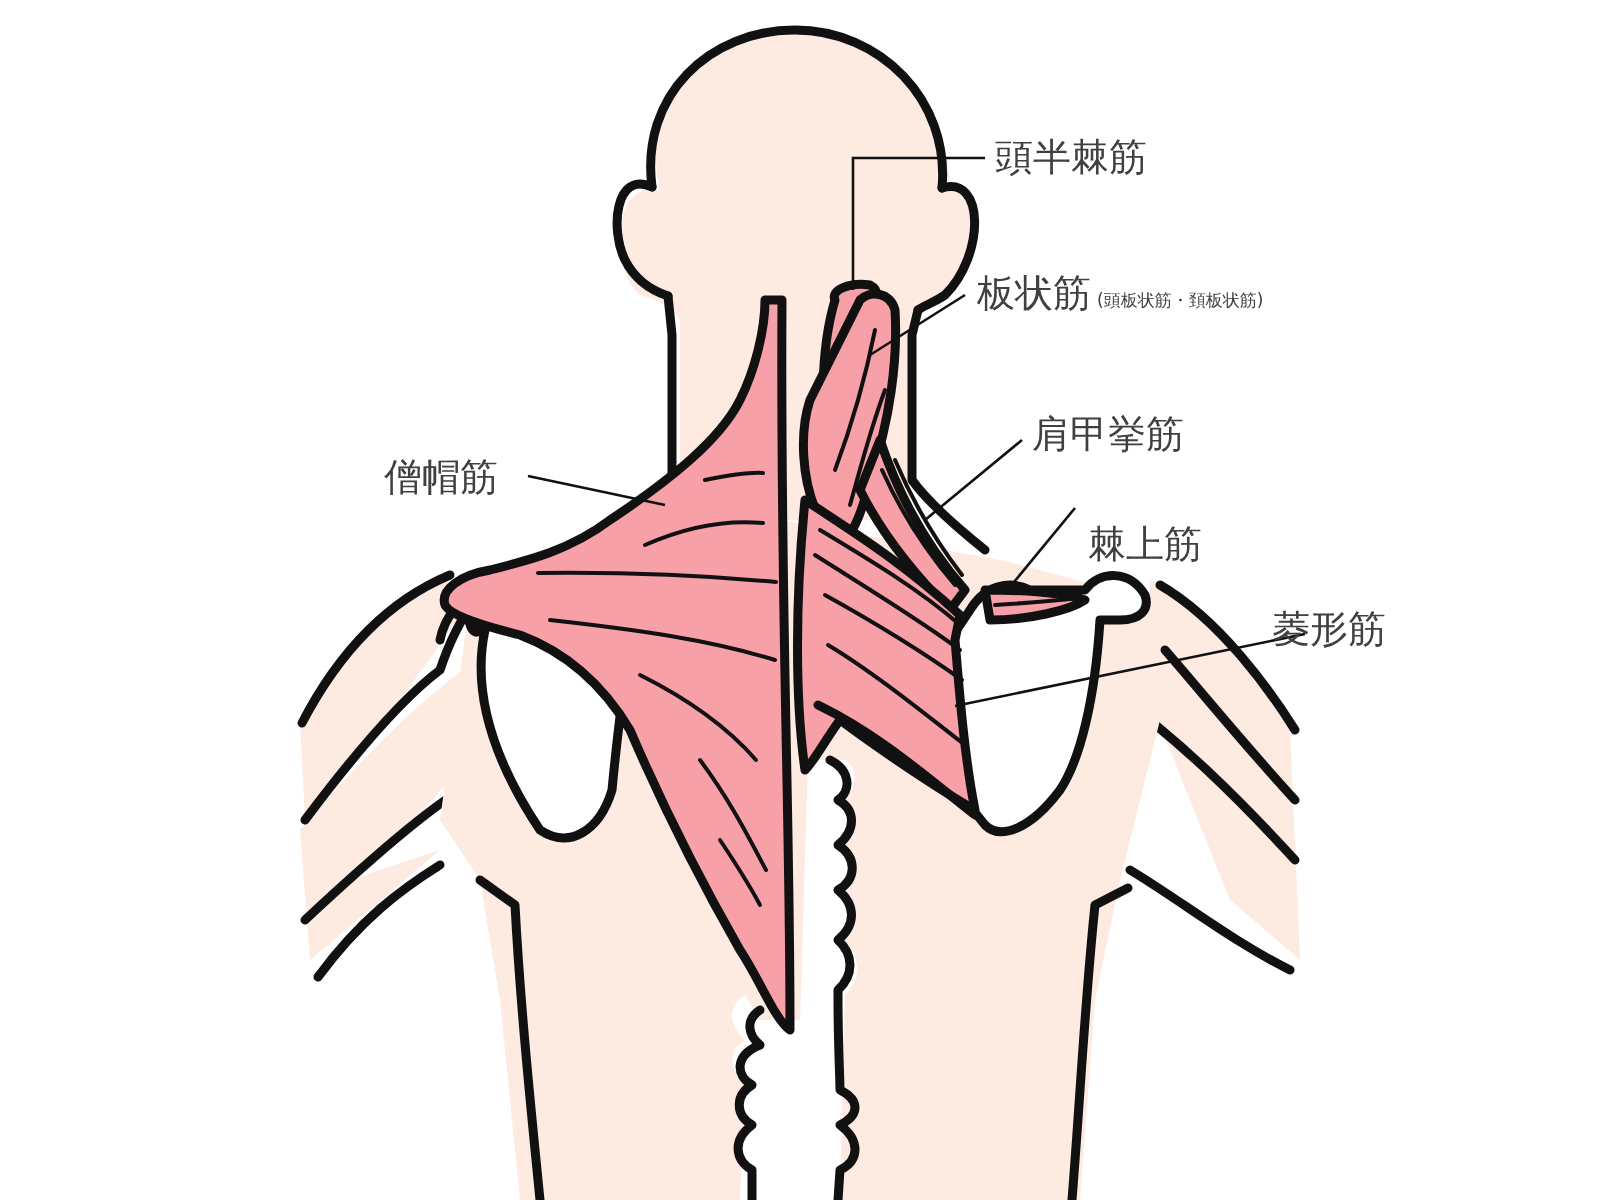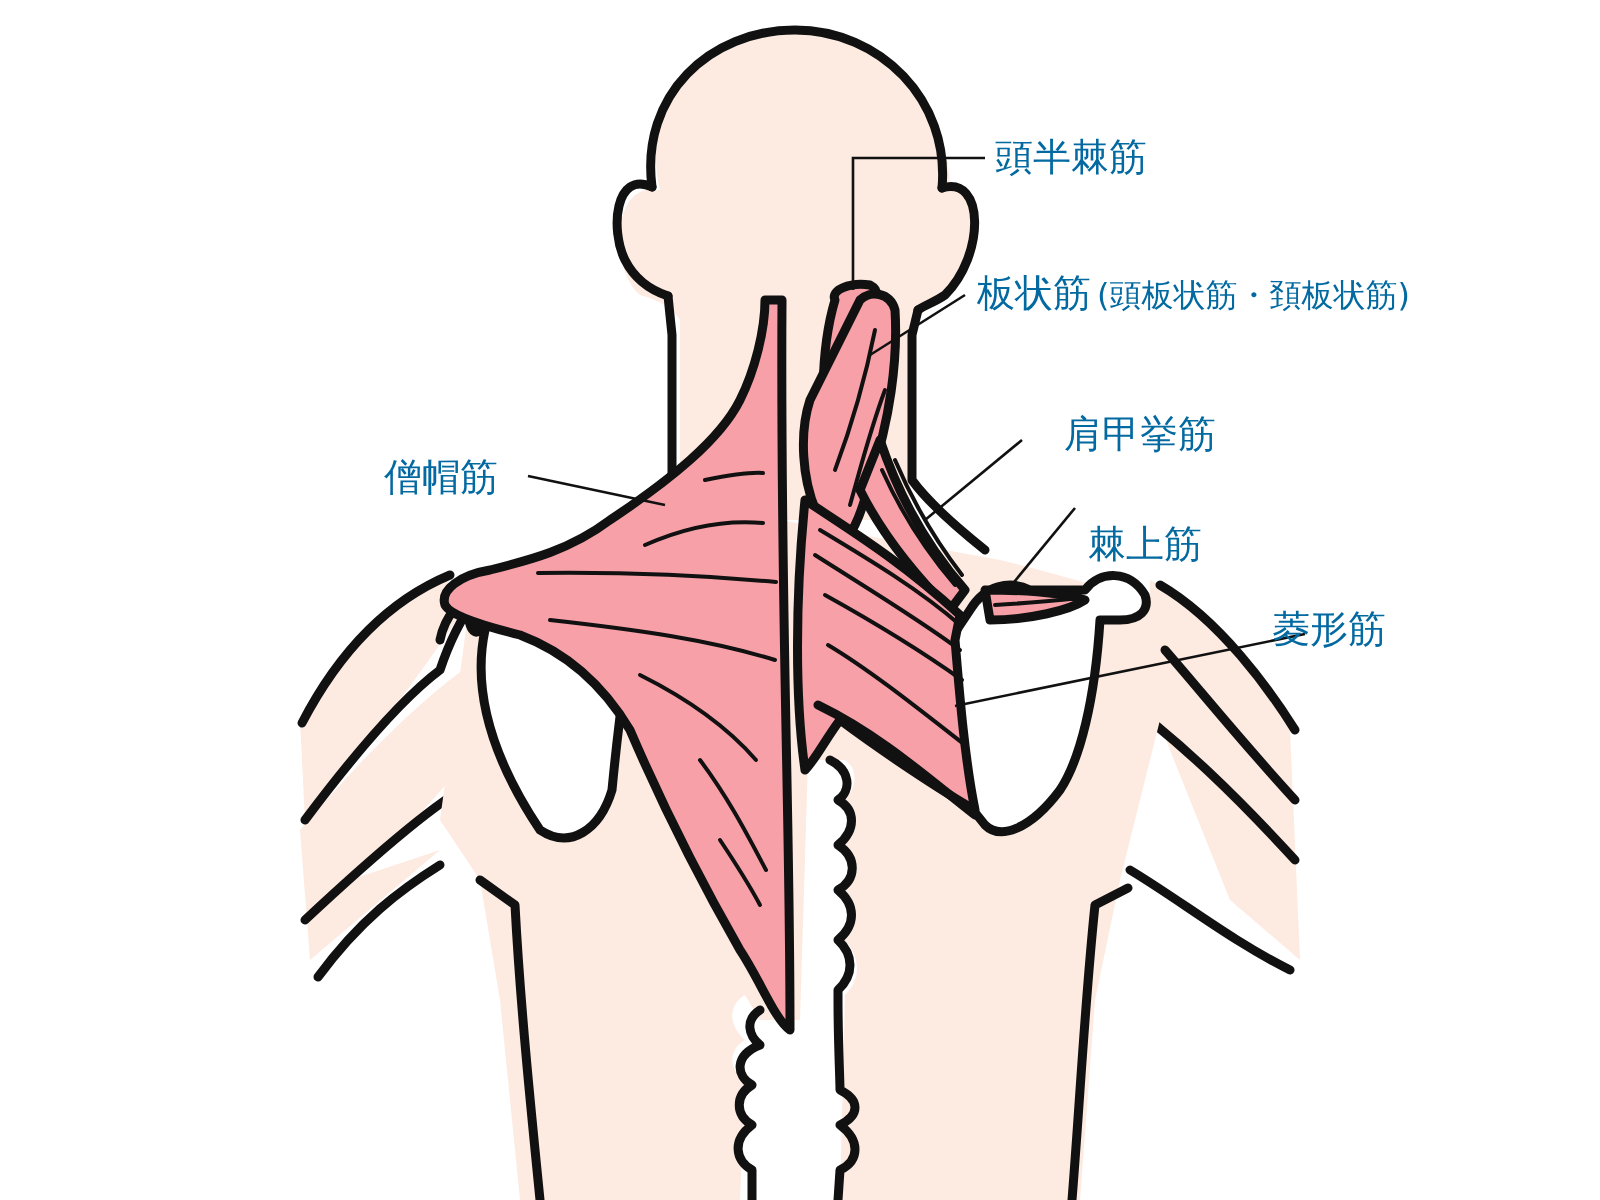--- a/index.html
+++ b/index.html
@@ -1,22 +1,22 @@
 <!DOCTYPE html>
 <html><head>
 <meta charset="utf-8">
 <style>
   html, body { margin: 0; padding: 0; background: #ffffff; }
   body { width: 1600px; height: 1200px; position: relative; overflow: hidden;
          font-family: "DejaVu Sans", "Liberation Sans", sans-serif; }
   #art { position: absolute; left: 0; top: 0; width: 1600px; height: 1200px; }
-  .label { position: absolute; color: #0369a1; white-space: nowrap; line-height: 1;
+  .label { position: absolute; color: #404040; white-space: nowrap; line-height: 1;
            font-family: "DejaVu Sans", "Liberation Sans", sans-serif; }
   .label.big { font-size: 38px; }
-  .label .sub { font-size: 32px; margin-left: 6px; }
+  .label .sub { font-size: 17px; margin-left: 6px; }
   .skin { fill: #FDEAE0; }
   .muscle { fill: #F7A0A8; }
   .bone { fill: #ffffff; }
   .ol { fill: none; stroke: #111; stroke-width: 9; stroke-linecap: round; stroke-linejoin: round; }
   .olf { stroke: #111; stroke-width: 9; stroke-linecap: round; stroke-linejoin: round; }
   .fib { fill: none; stroke: #111; stroke-width: 4; stroke-linecap: round; }
   .lead { fill: none; stroke: #111; stroke-width: 2.6; }
 </style>
 </head>
 <body>
@@ -119,19 +119,19 @@
     <path class="lead" d="M528,476 L665,505"></path>
   </g>
 </svg>
 
 <div class="label big" style="left:995px; top:138px;">頭半棘筋</div>
 
 <div class="label big" style="left:977px; top:274px;">
   <span>板状筋</span><span class="sub">(頭板状筋・頚板状筋)</span>
 </div>
 
-<div class="label big" style="left:1032px; top:415px;margin-left:32px;">肩甲挙筋</div>
+<div class="label big" style="left:1032px; top:415px;">肩甲挙筋</div>
 
 <div class="label big" style="left:1088px; top:482px;margin-top:43px;">棘上筋</div>
 
 <div class="label big" style="left:1272px; top:610px;">菱形筋</div>
 
 <div class="label big" style="left:384px; top:458px;">僧帽筋</div>
 
 </body></html>

